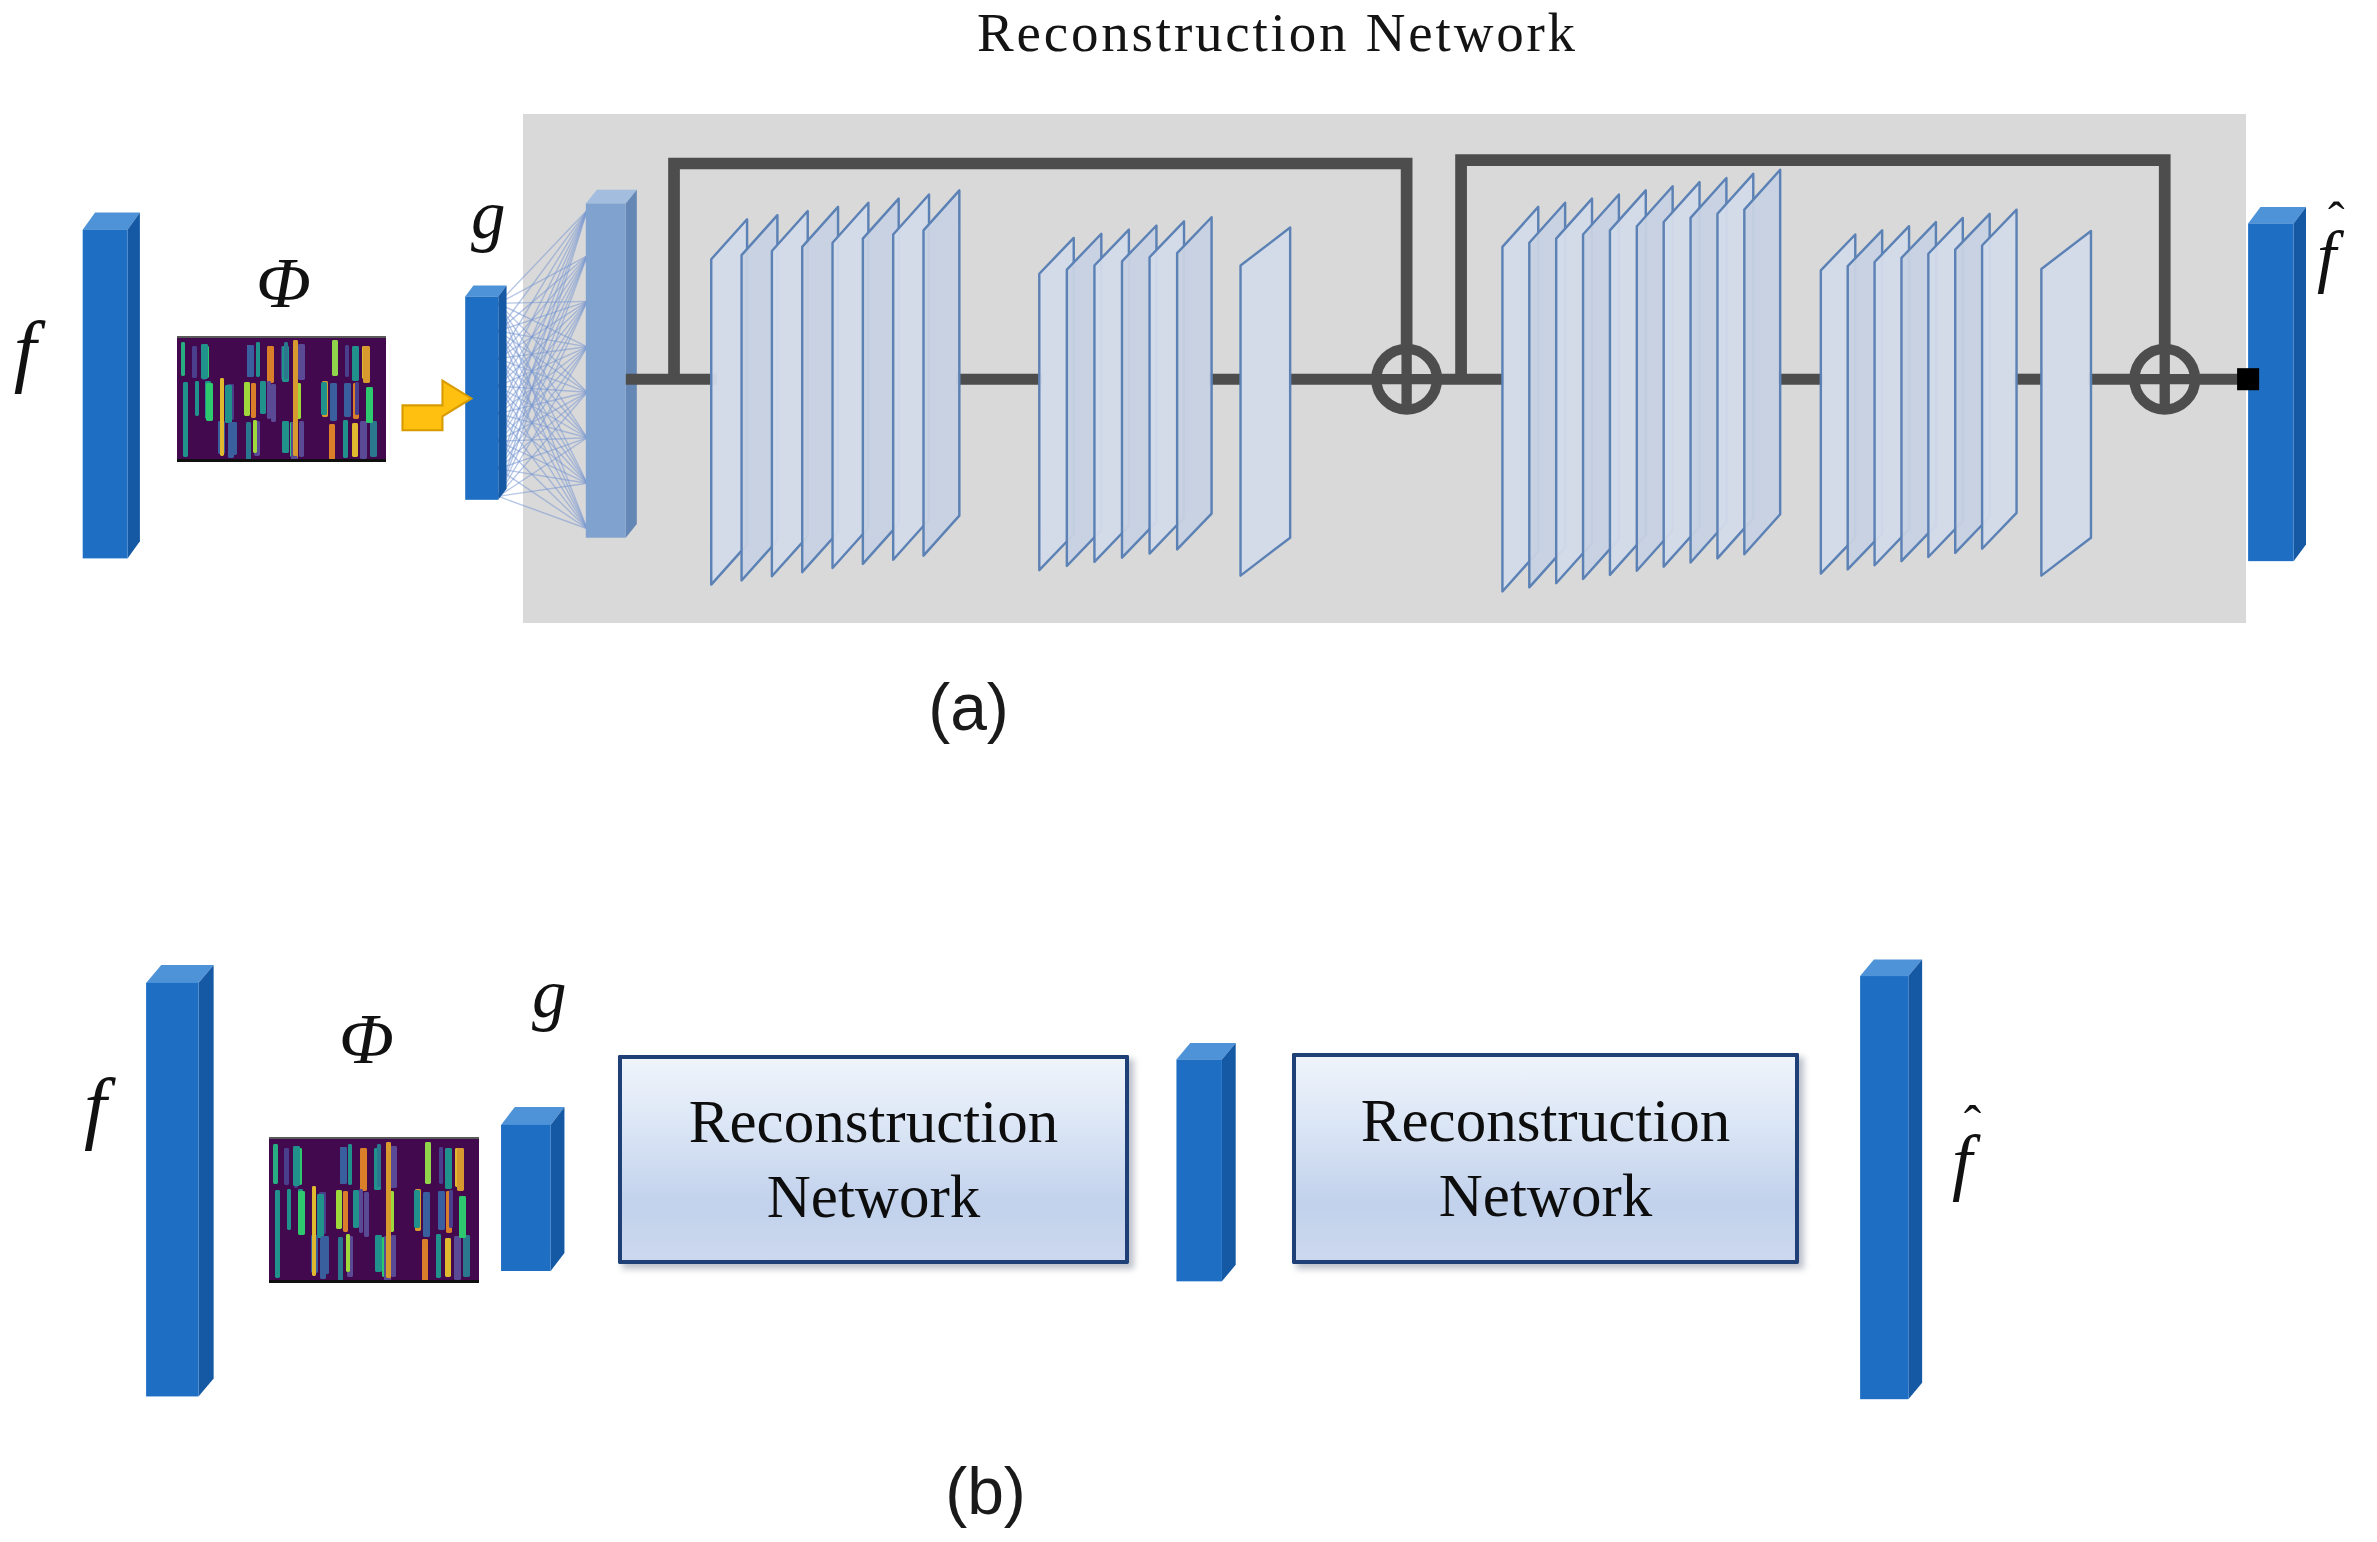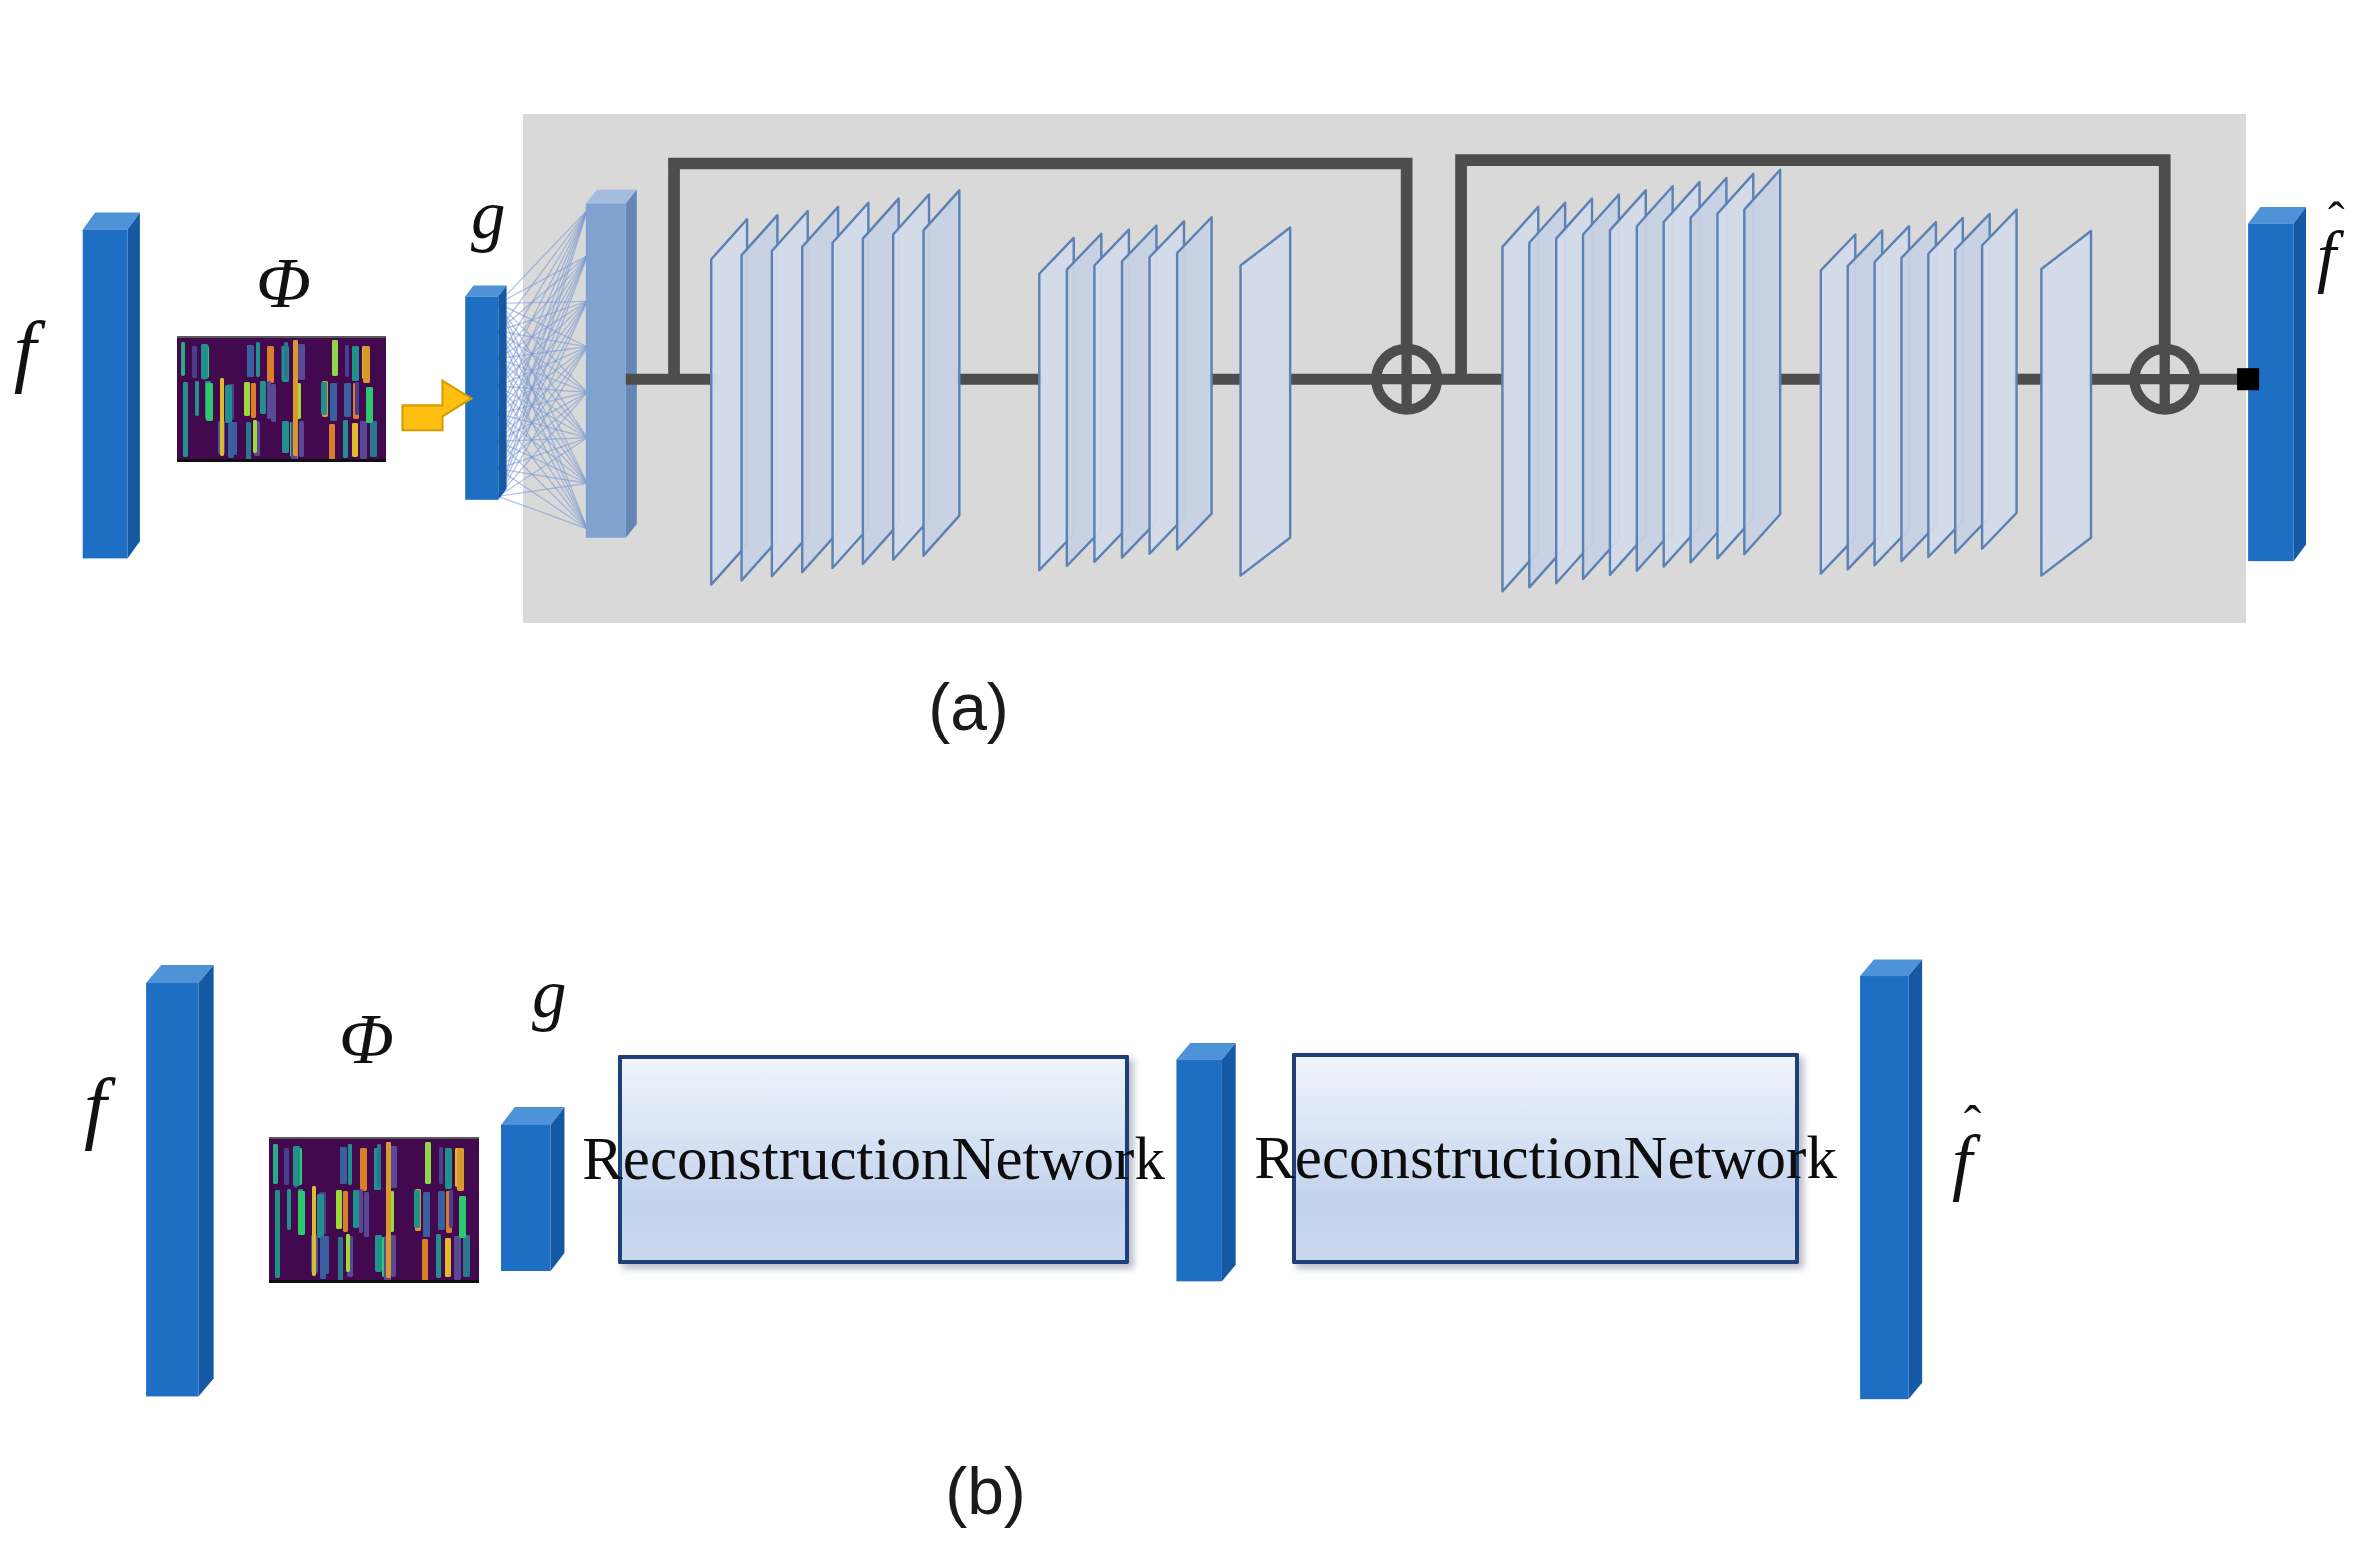--- a/index.html
+++ b/index.html
@@ -18,29 +18,30 @@
   .mlabel{position:absolute;font-style:italic;color:#111;z-index:5;line-height:1;}
   .hatwrap{position:relative;display:inline-block;}
   .hatwrap .hat{position:absolute;left:58%;top:-0.52em;font-style:normal;
                 font-size:0.72em;letter-spacing:0;}
   .phi-matrix{position:absolute;background:#43094f;border-top:2.8px solid #5a5a5a;
               border-bottom:3.4px solid #101010;overflow:hidden;z-index:4;}
   .phi-dash{position:absolute;border-radius:1.4px;}
   .rnbox{position:absolute;border:4.8px solid #1f3f77;border-radius:1.4px;
          background:linear-gradient(180deg,#eff4fb 0%,#dde7f6 30%,#c2d2ec 72%,#ccd8ee 100%);
          box-shadow:4.1px 4.8px 6.9px rgba(110,120,140,0.45);
-         display:flex;flex-direction:row;align-items:center;justify-content:center;
+         display:flex;flex-direction:column;align-items:center;justify-content:center;
          z-index:4;}
   .rnbox .line{font-size:61px;color:#0d0d0d;line-height:1.22;text-align:center;}
 </style>
 </head>
 <body>
 
 <div id="canvas">
 
+  <div class="title">Reconstruction Network</div>
 
   <div id="graybox"></div>
 
   <svg id="diagram-svg" viewBox="0 0 3449 2237" xmlns="http://www.w3.org/2000/svg">
       <g stroke="rgba(120,152,210,0.55)" stroke-width="2">
         <line x1="723" y1="440" x2="852" y2="305"></line>
         <line x1="723" y1="440" x2="852" y2="371"></line>
         <line x1="723" y1="440" x2="852" y2="437"></line>
         <line x1="723" y1="440" x2="852" y2="503"></line>
         <line x1="723" y1="440" x2="852" y2="569"></line>

